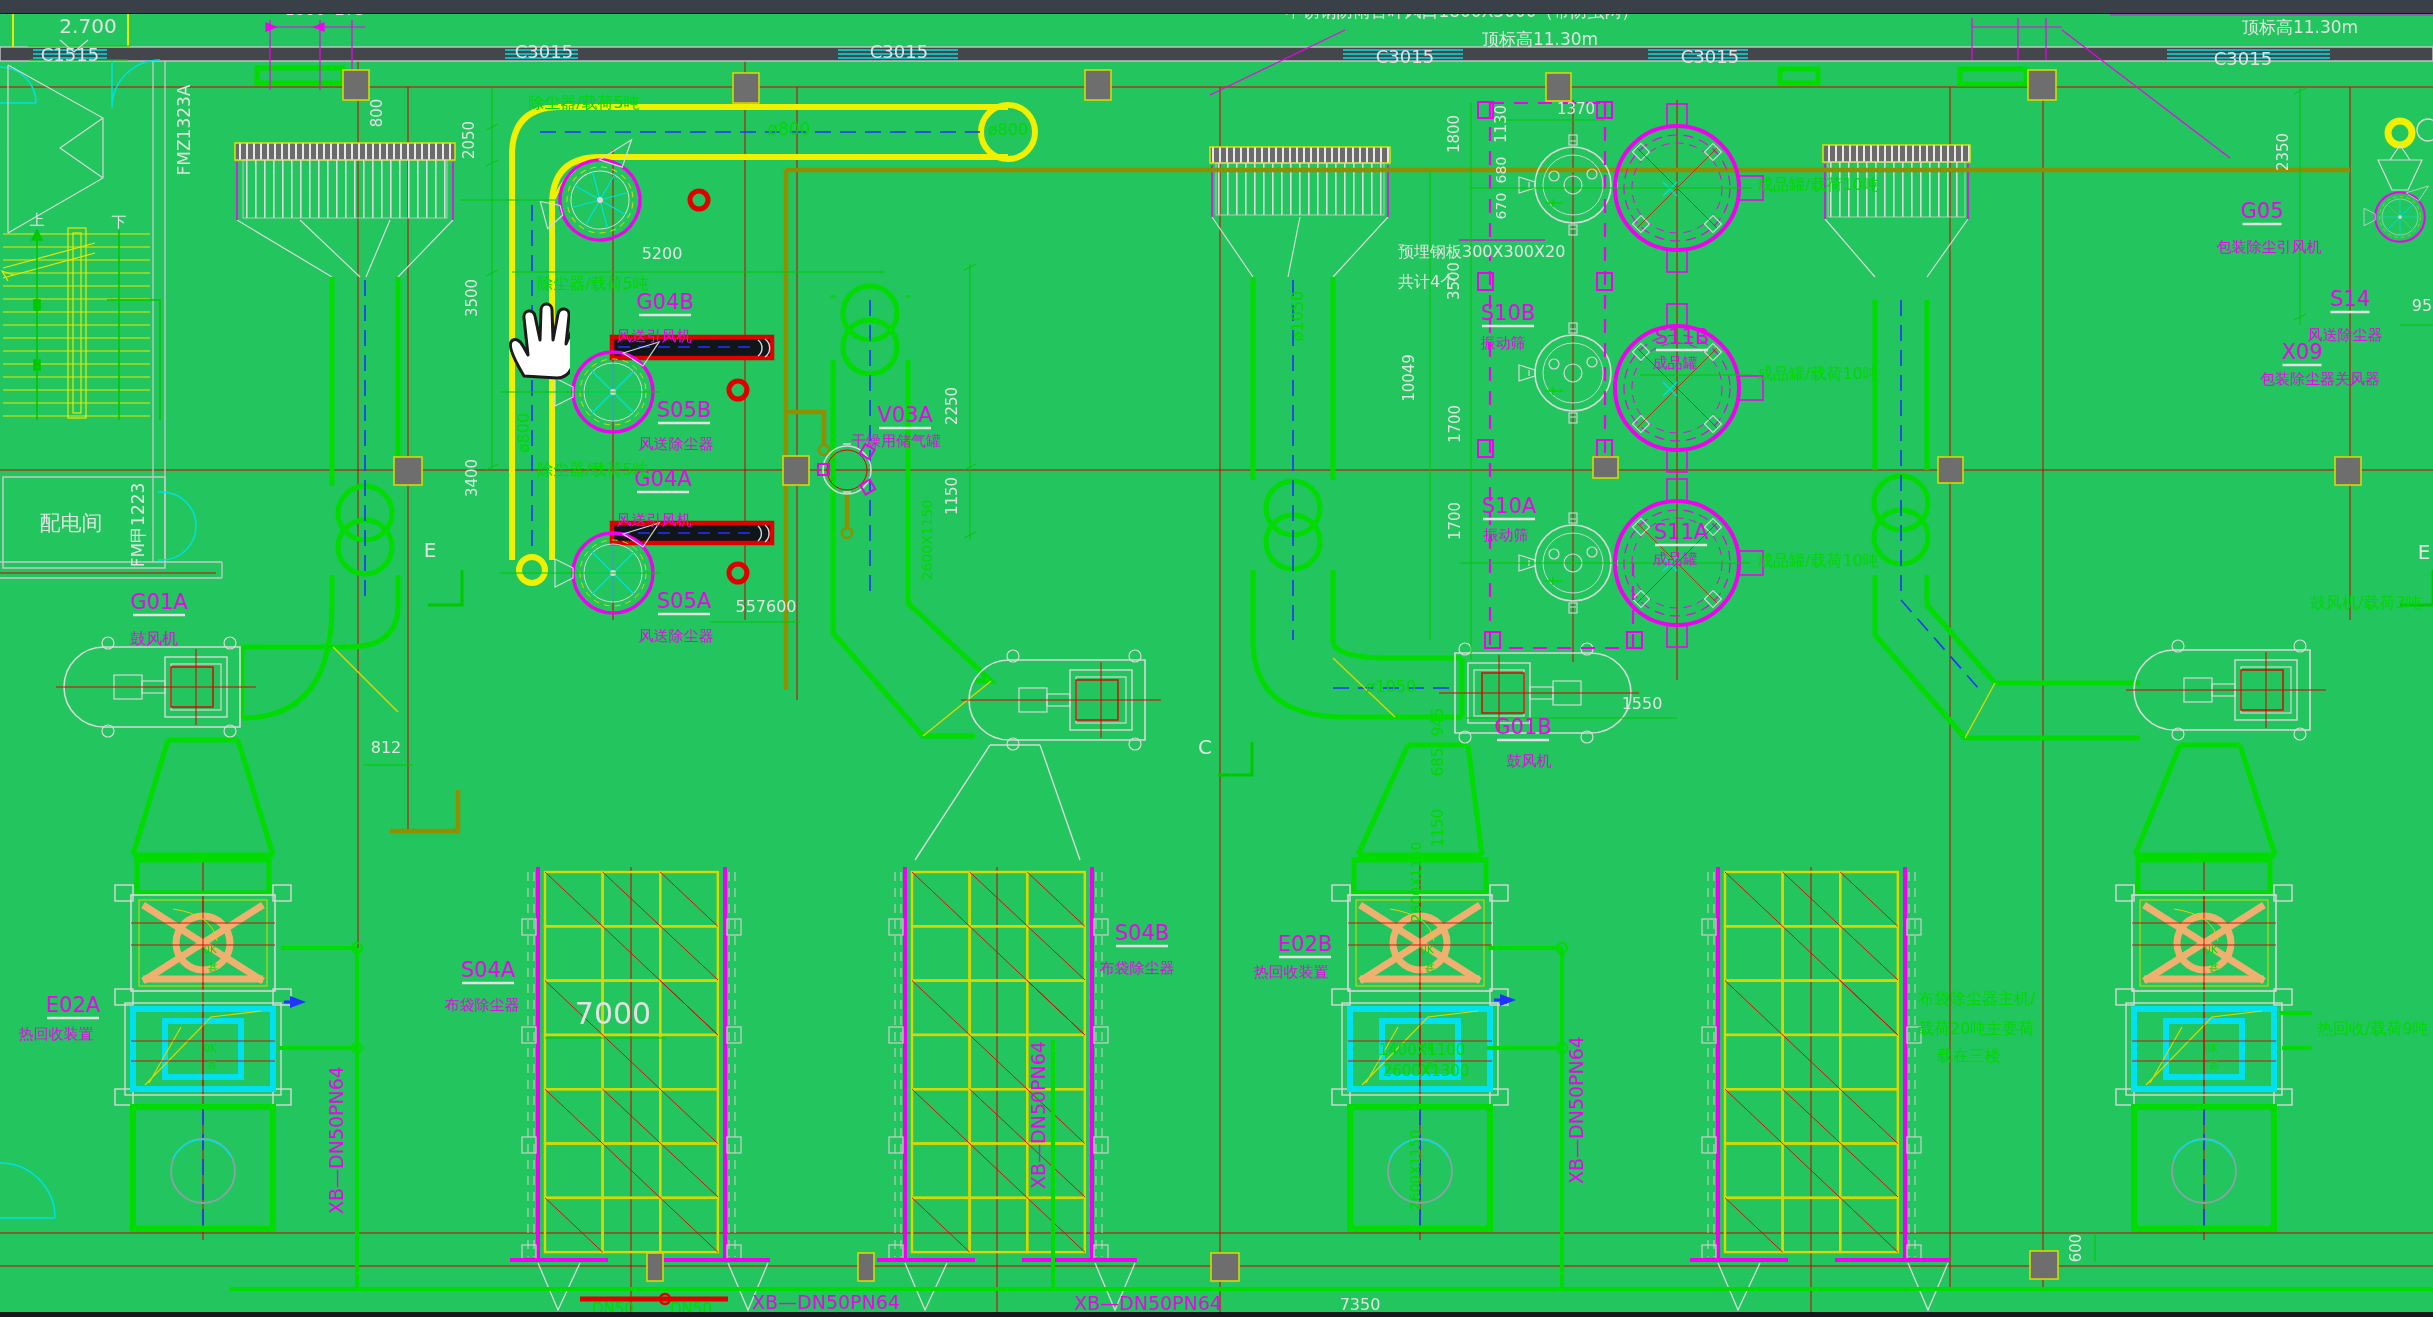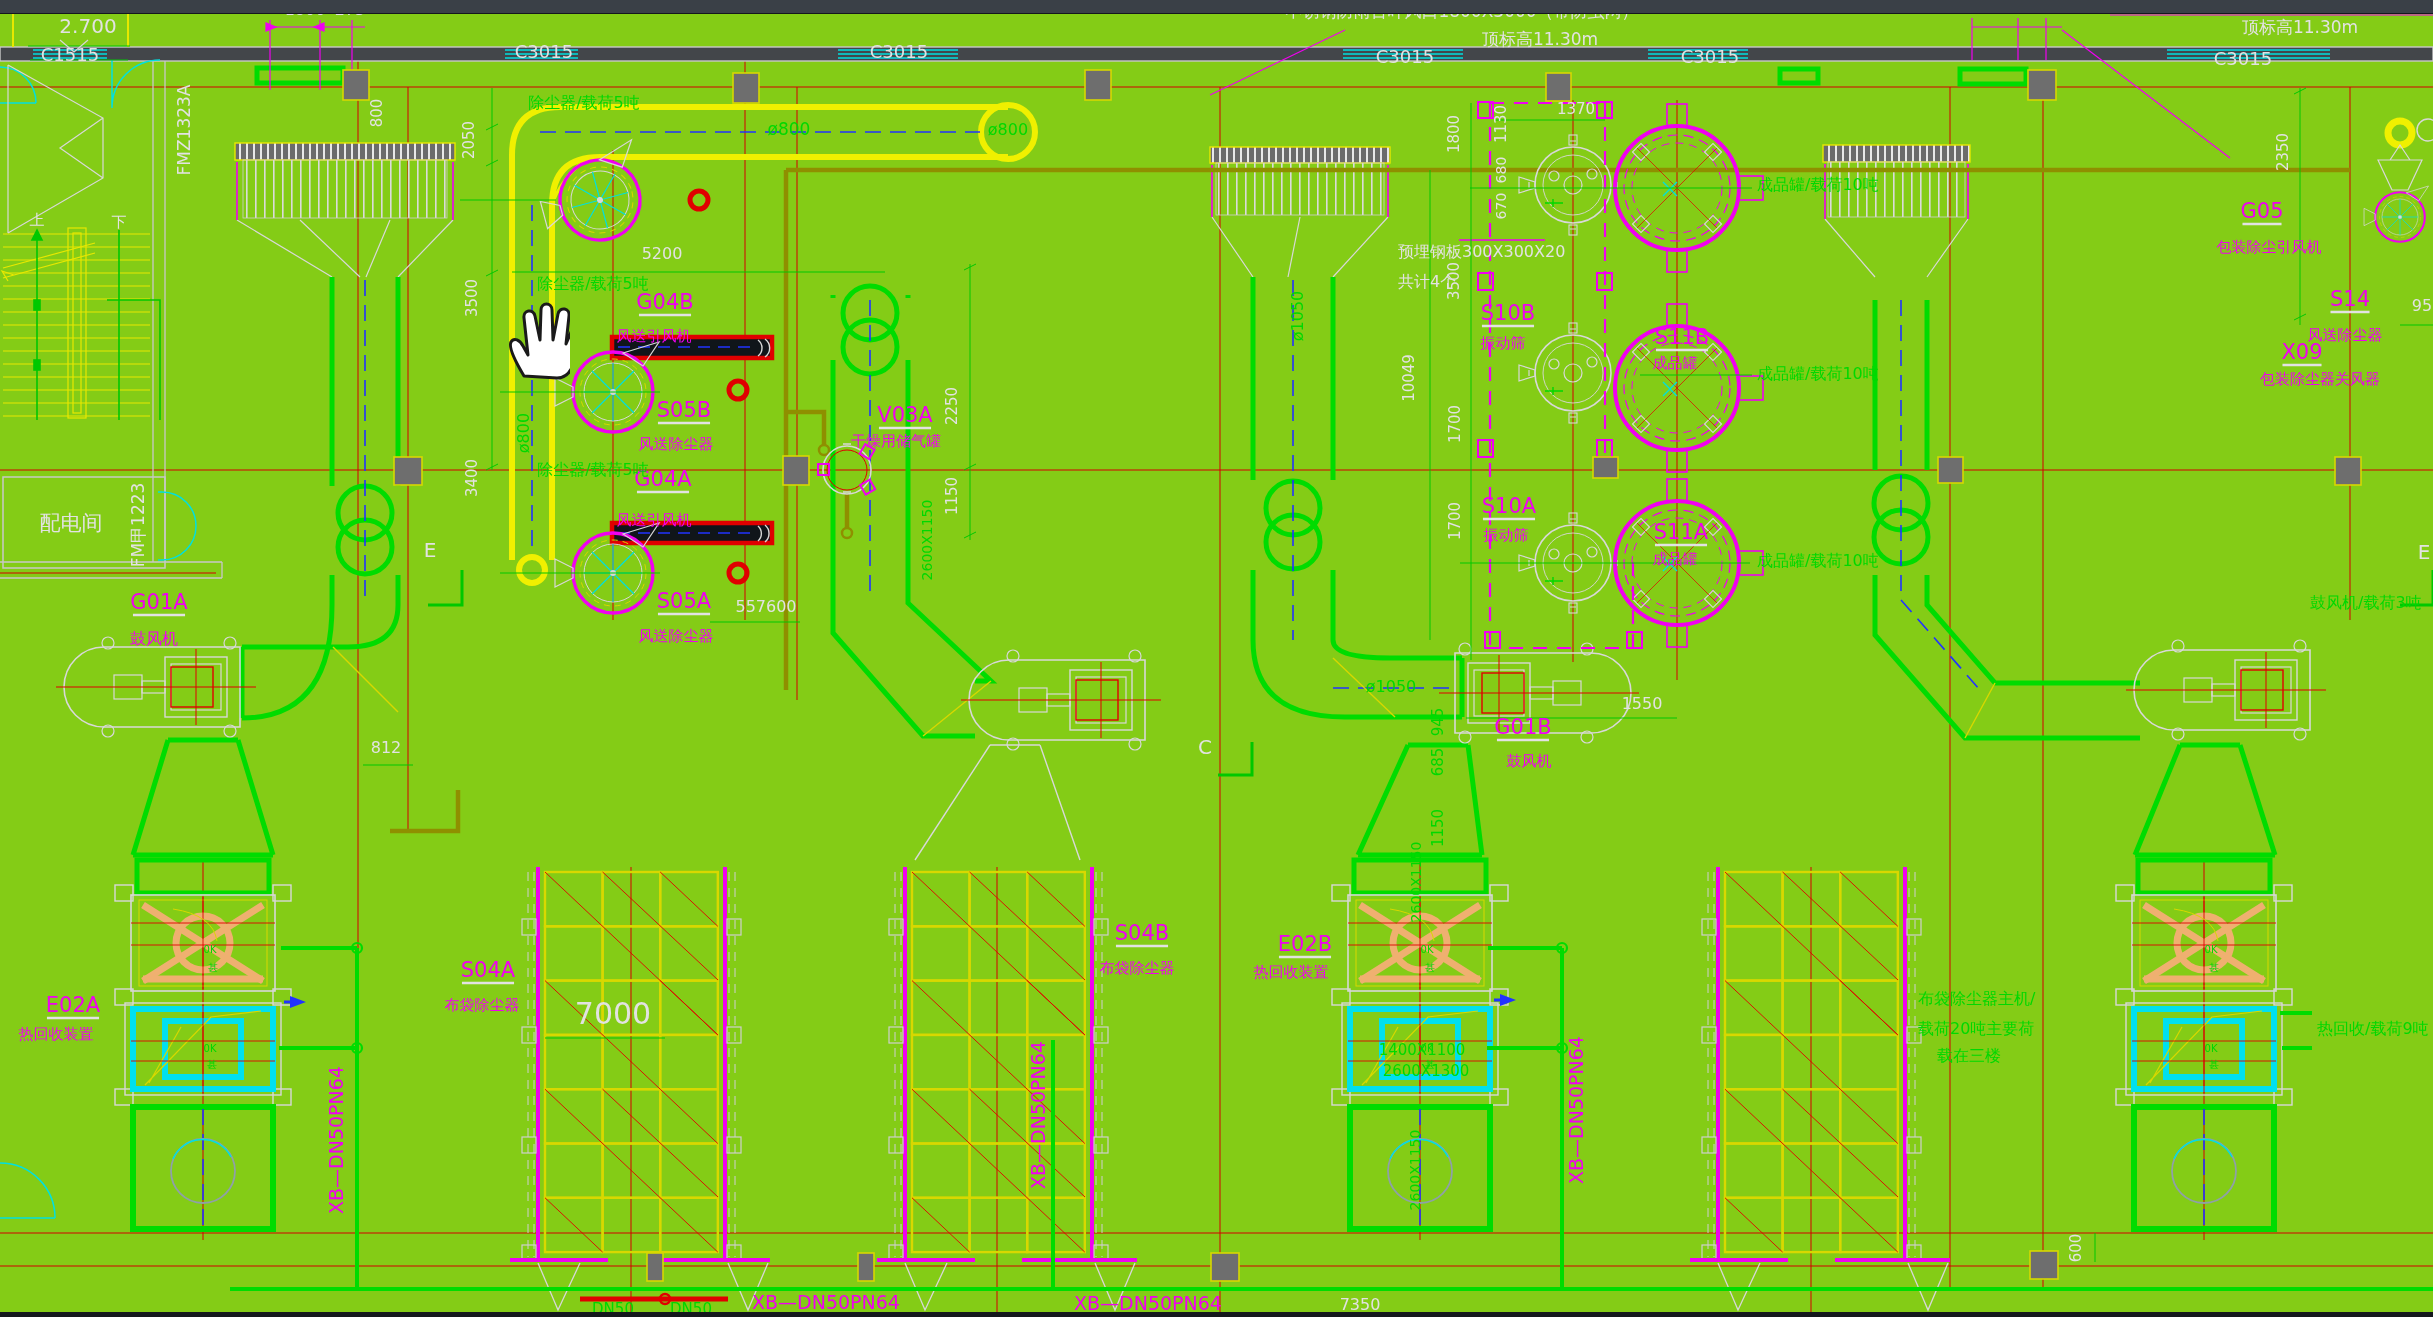--- a/index.html
+++ b/index.html
@@ -1,16 +1,16 @@
 <!DOCTYPE html>
 <html><head>
 <meta charset="utf-8">
 <style>
   html,body{margin:0;padding:0;background:#111;}
-  .stage{position:relative;width:2433px;height:1317px;background:#84cc16;overflow:hidden;
+  .stage{position:relative;width:2433px;height:1317px;background:#22c55e;overflow:hidden;
          font-family:"DejaVu Sans",sans-serif;}
   svg{position:absolute;left:0;top:0;}
   svg text{font-family:"DejaVu Sans",sans-serif;}
   .topbar{position:absolute;left:0;top:0;width:2433px;height:13px;background:#3a4047;border-bottom:1px solid #14171c;}
   .botbar{position:absolute;left:0;top:1312px;width:2433px;height:5px;background:#15181d;}
 </style>
 </head>
 <body>
 
 <div class="stage">

